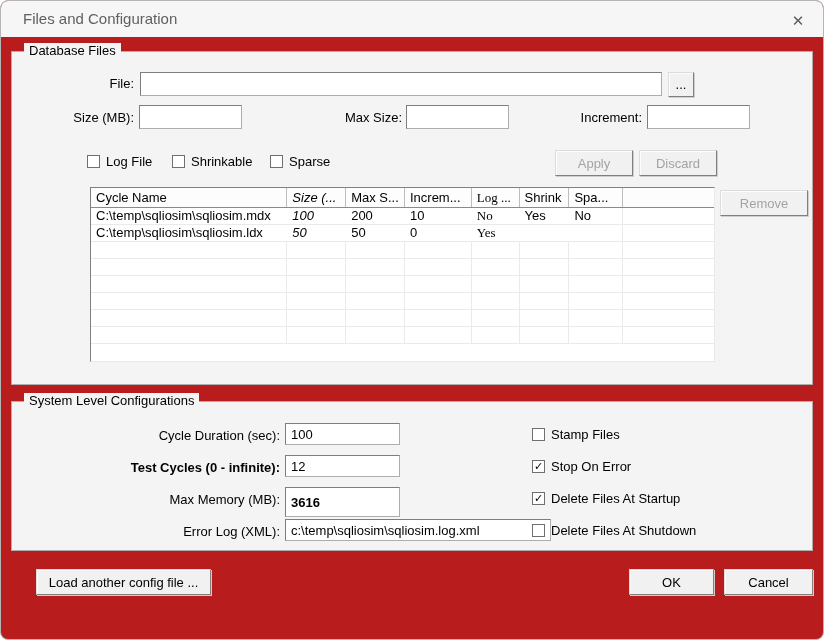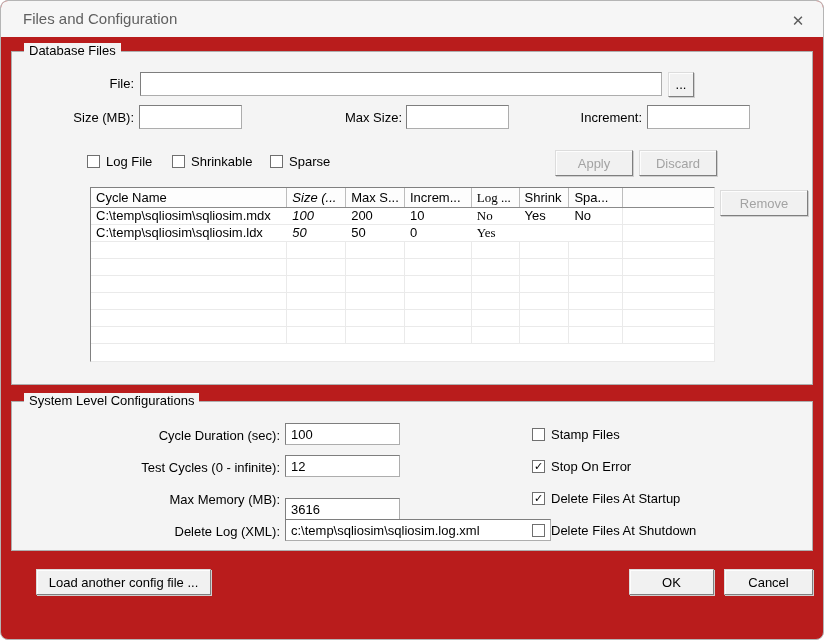--- a/index.html
+++ b/index.html
@@ -201,27 +201,27 @@
 
     <button class="btn disabled" style="left:708px; top:138px; width:88px; height:26px;">Remove</button>
   </div>
 
   <div class="groupbox group-sys">
     <span class="glabel">System Level Configurations</span>
 
     <span class="lbl" style="left:0; top:26px; width:268px;">Cycle Duration (sec):</span>
     <input class="tin" style="left: 273px; top: 21px; width: 115px; height: 22px;" value="100">
 
-    <span class="lbl" style="left:0; top:58px; width:268px;">Test Cycles (0 - infinite):</span>
+    <span class="lbl" style="left:0; top:58px; width:268px;font-weight:bold;">Test Cycles (0 - infinite):</span>
     <input class="tin" style="left: 273px; top: 53px; width: 115px; height: 22px;" value="12">
 
     <span class="lbl" style="left:0; top:90px; width:268px;">Max Memory (MB):</span>
-    <input class="tin" style="left: 273px; top: 96px; width: 115px; height: 22px;" value="3616">
-
-    <span class="lbl" style="left:0; top:122px; width:268px;">Delete Log (XML):</span>
+    <input class="tin" style="left: 273px; top: 85px; width: 115px; height: 30px; font-weight: bold;" value="3616">
+
+    <span class="lbl" style="left:0; top:122px; width:268px;">Error Log (XML):</span>
     <input class="tin" style="left: 273px; top: 117px; width: 266px; height: 22px;" value="c:\temp\sqliosim\sqliosim.log.xml">
 
     <div class="cb" style="left:520px; top:25px;">
       <span class="box"></span>
       <span class="cbl">Stamp Files</span>
     </div>
     <div class="cb checked" style="left:520px; top:57px;">
       <span class="box">
           <span class="mark">✓</span>
         </span>

